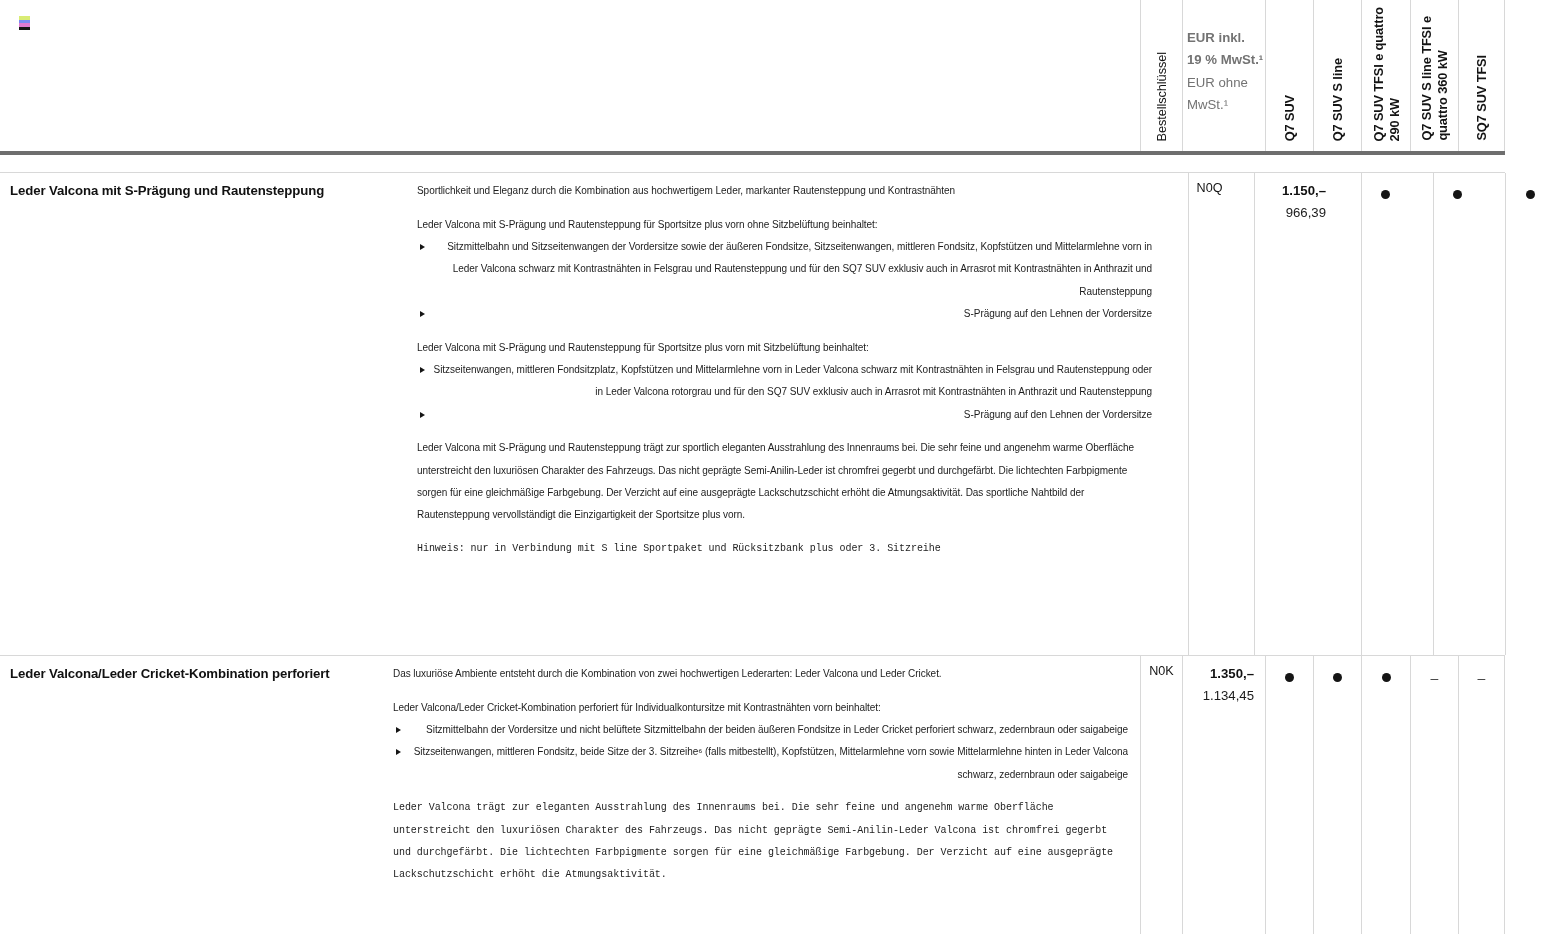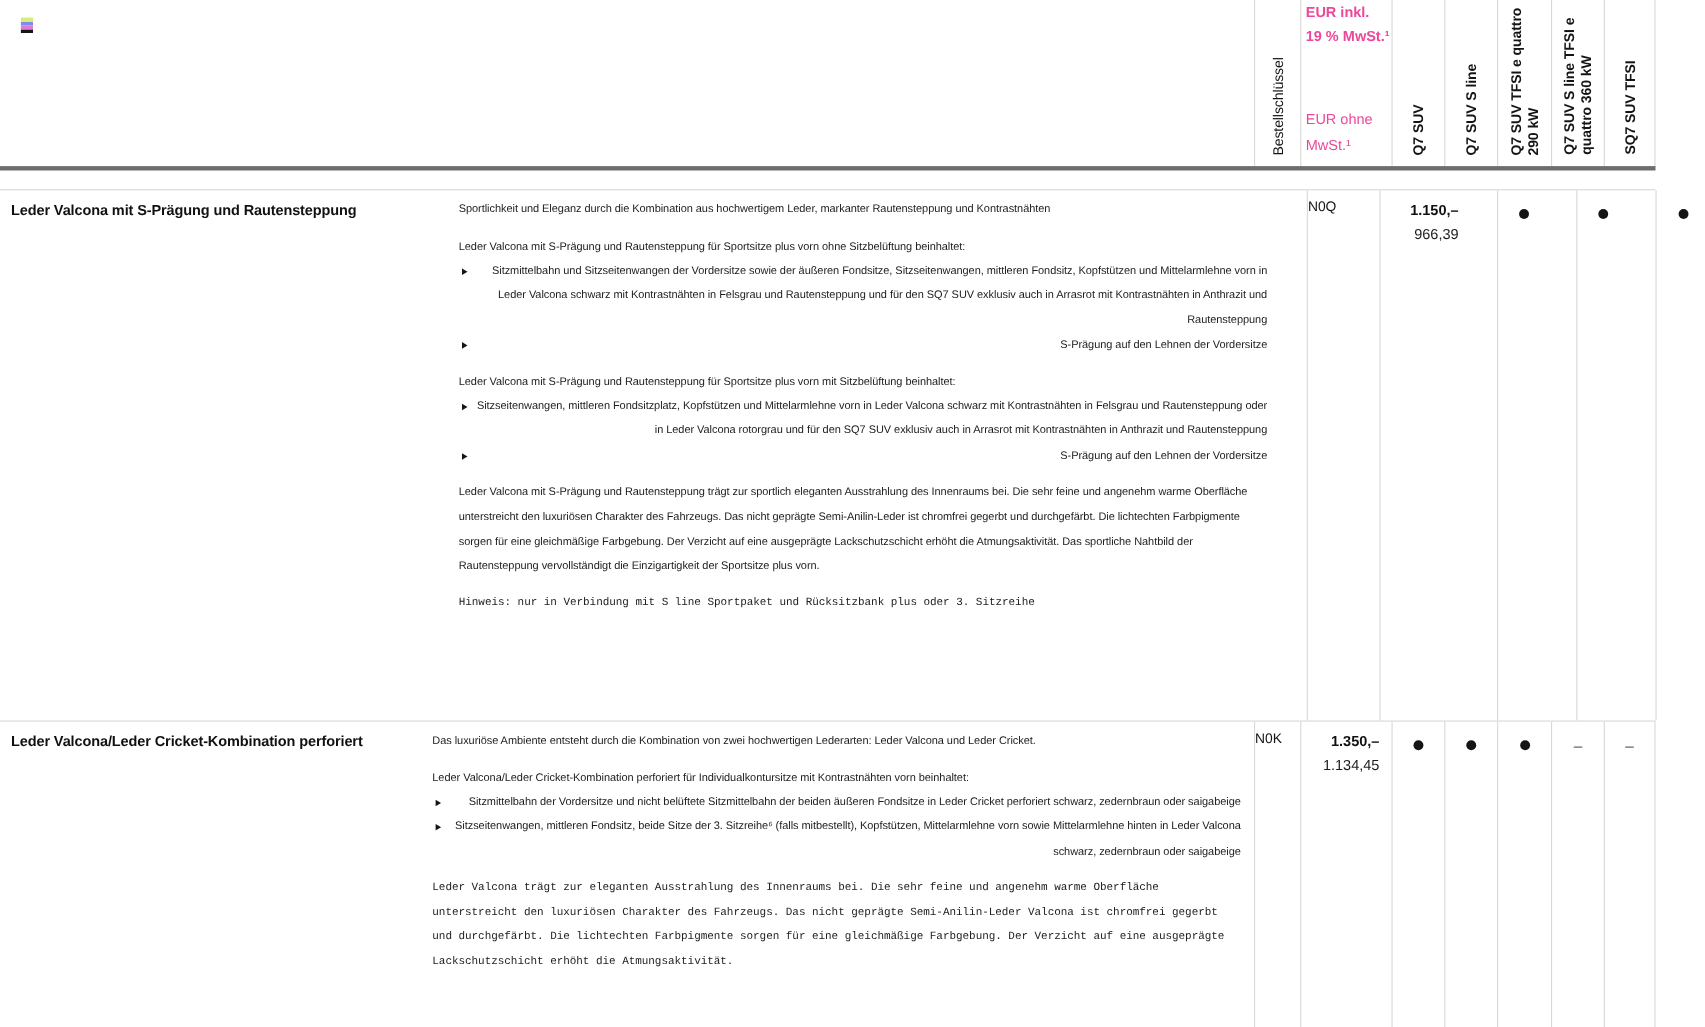--- a/index.html
+++ b/index.html
@@ -26,23 +26,23 @@
   .bordered { border-left:1px solid #d8d8d8; }
   .last { border-right:1px solid #d8d8d8; }
   .rot-cell { display:flex; justify-content:center; align-items:flex-end; padding-bottom:11px; }
   .rot {
     writing-mode:vertical-rl; transform:rotate(180deg);
     white-space:pre-line; font-size:12.8px; line-height:15.5px;
     letter-spacing:-0.1px; color:#141414;
   }
   .bold { font-weight:bold; }
   .price-h {
-    display:flex; flex-direction:column; justify-content:space-between;
+    display:flex; flex-direction:column; justify-content:center;
     padding:0 0 9px 4px; font-size:13.2px; line-height:22.3px;
-    white-space:pre-line; color:#ec4899;
+    white-space:pre-line; color:#737373;
   }
   .thick-rule { position:absolute; top:151px; left:0; width:1505px; height:4px; background:#6e6e6e; }
 
   
   #rows { position:absolute; top:172px; left:0; }
   .row { border-top:1px solid #d8d8d8; }
   .row-0 { min-height:483px;gap:24px; }
   .row-1 { min-height:279px; }
   .cell { min-height:100%; }
   .title-cell {
@@ -53,21 +53,21 @@
   .block { margin-bottom:11.5px; }
   .block:last-child { margin-bottom:0;font-family:Liberation Mono, monospace; }
   .bullet { display:flex;text-align:right; }
   .tri {
     width:0; height:0; flex:none;
     border-left:5.5px solid #151515;
     border-top:3.5px solid transparent; border-bottom:3.5px solid transparent;
     margin:8px 0 0 3px;
   }
   .btxt { flex:1; padding-left:7px; }
-  .code-cell { padding-top:8px; font-size:12.6px; color:#141414; }
+  .code-cell { padding-top:8px; text-align:center; font-size:12.6px; color:#141414; }
   .price-cell { padding:7px 11px 0 0; text-align:right; font-size:13.2px; line-height:22.3px; }
   .price-incl { font-weight:bold; color:#111111; }
   .price-excl { color:#1c1c1c; }
   .avail-cell { display:flex; justify-content:center; align-items:flex-start; padding-top:15px; }
   .dot { width:9px; height:9px; border-radius:50%; background:#151515; margin-top:2px; }
   .dash { font-size:14px; line-height:14px; color:#4a4a4a; }
 
   .page-num { position:absolute; left:1606px; top:656px; font-size:15.5px; color:#1a1a1a; }
 </style>
 </head>

